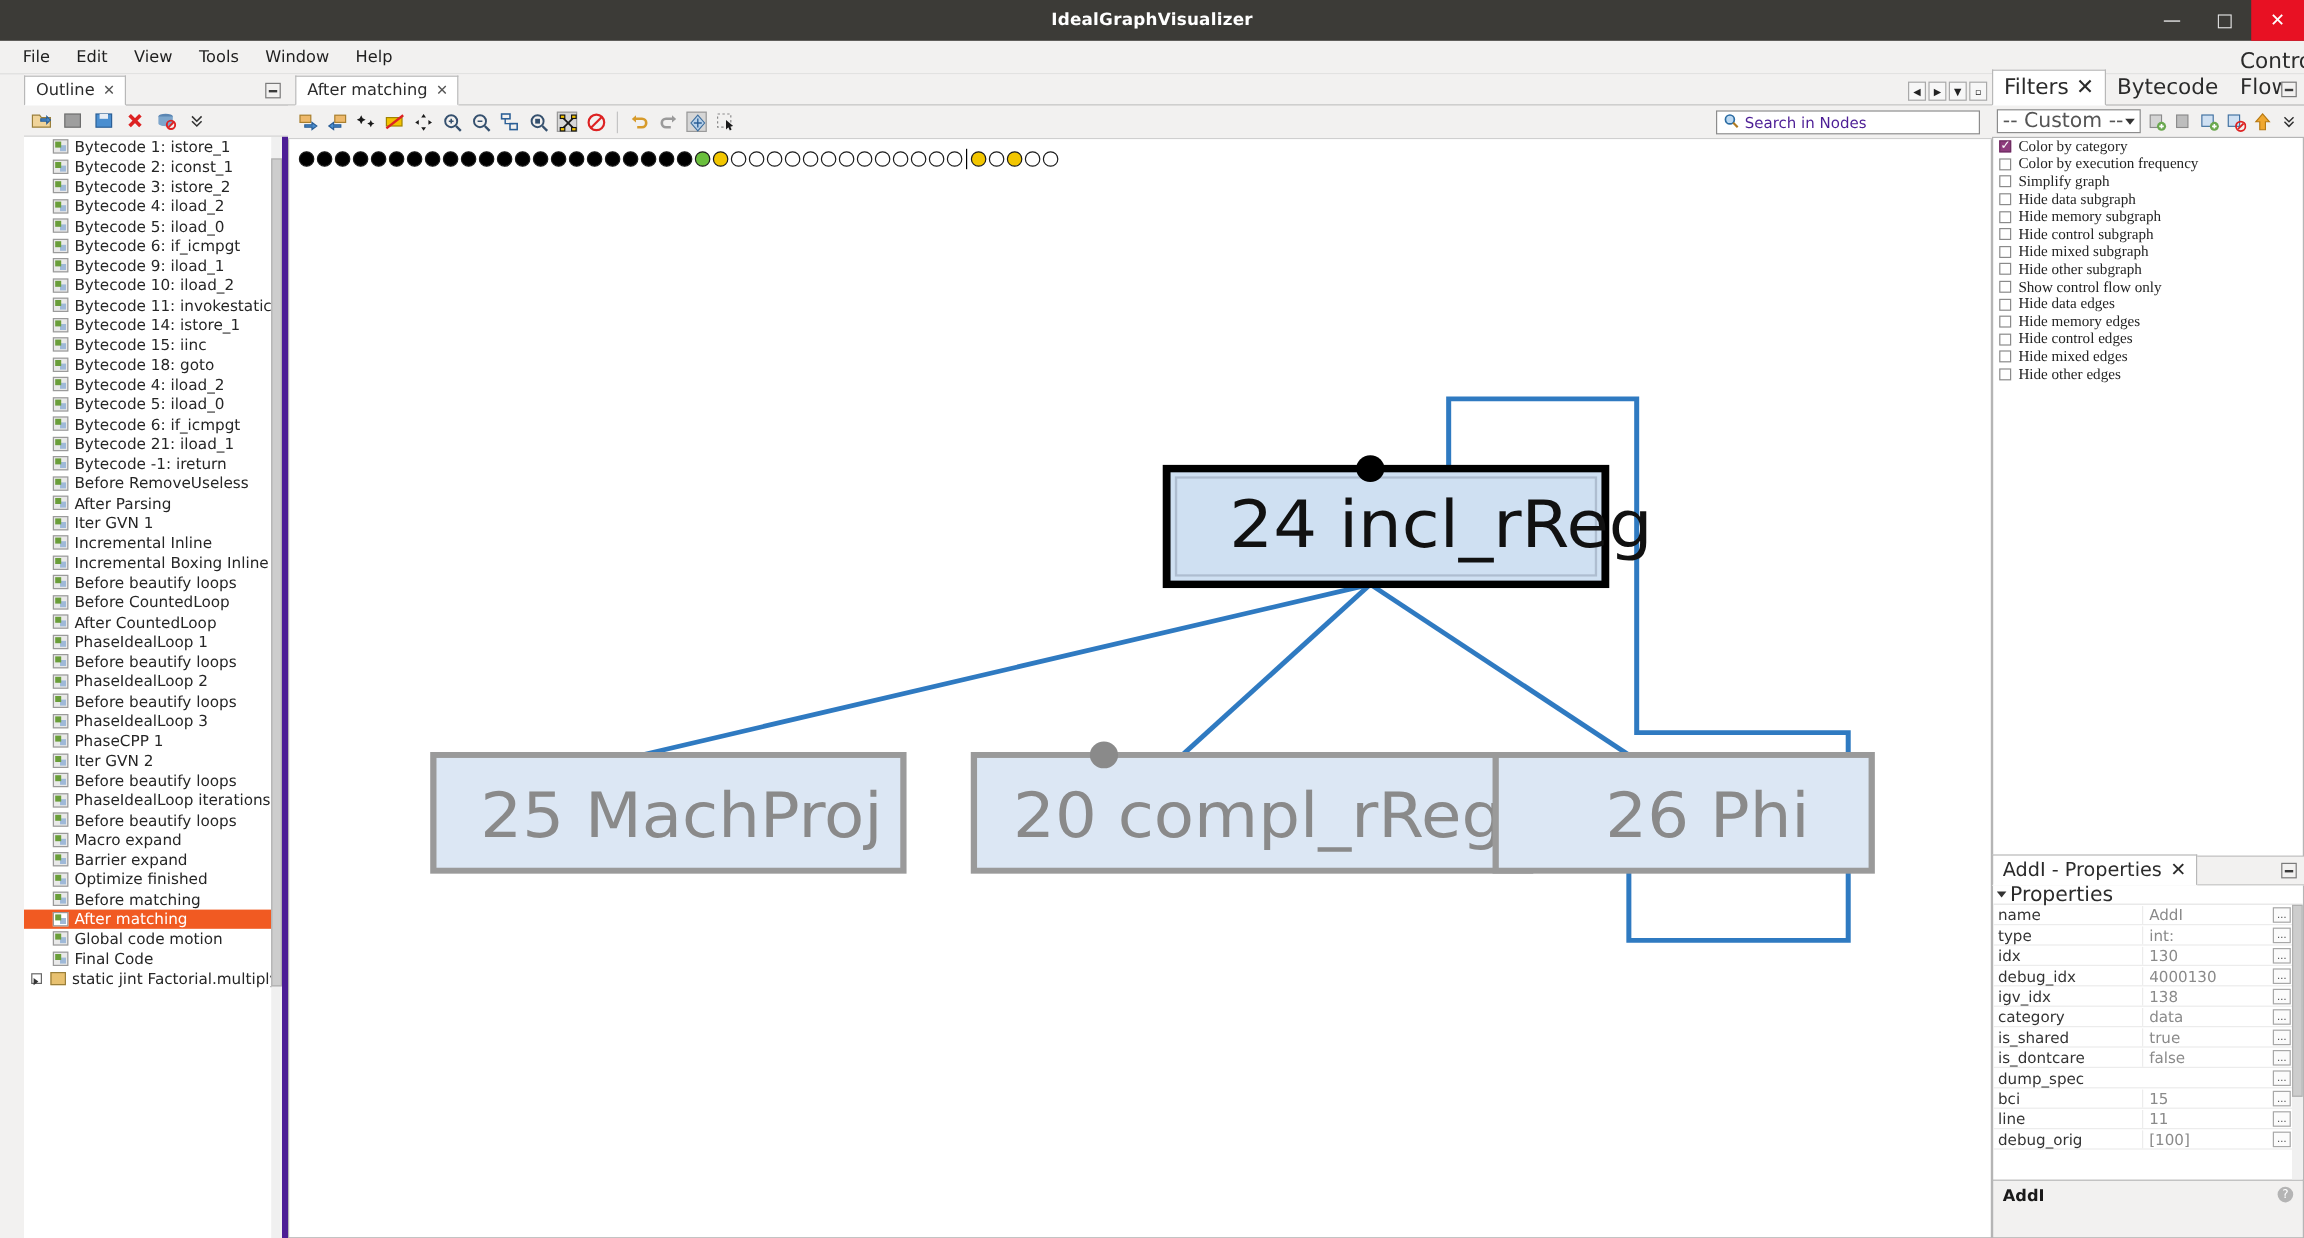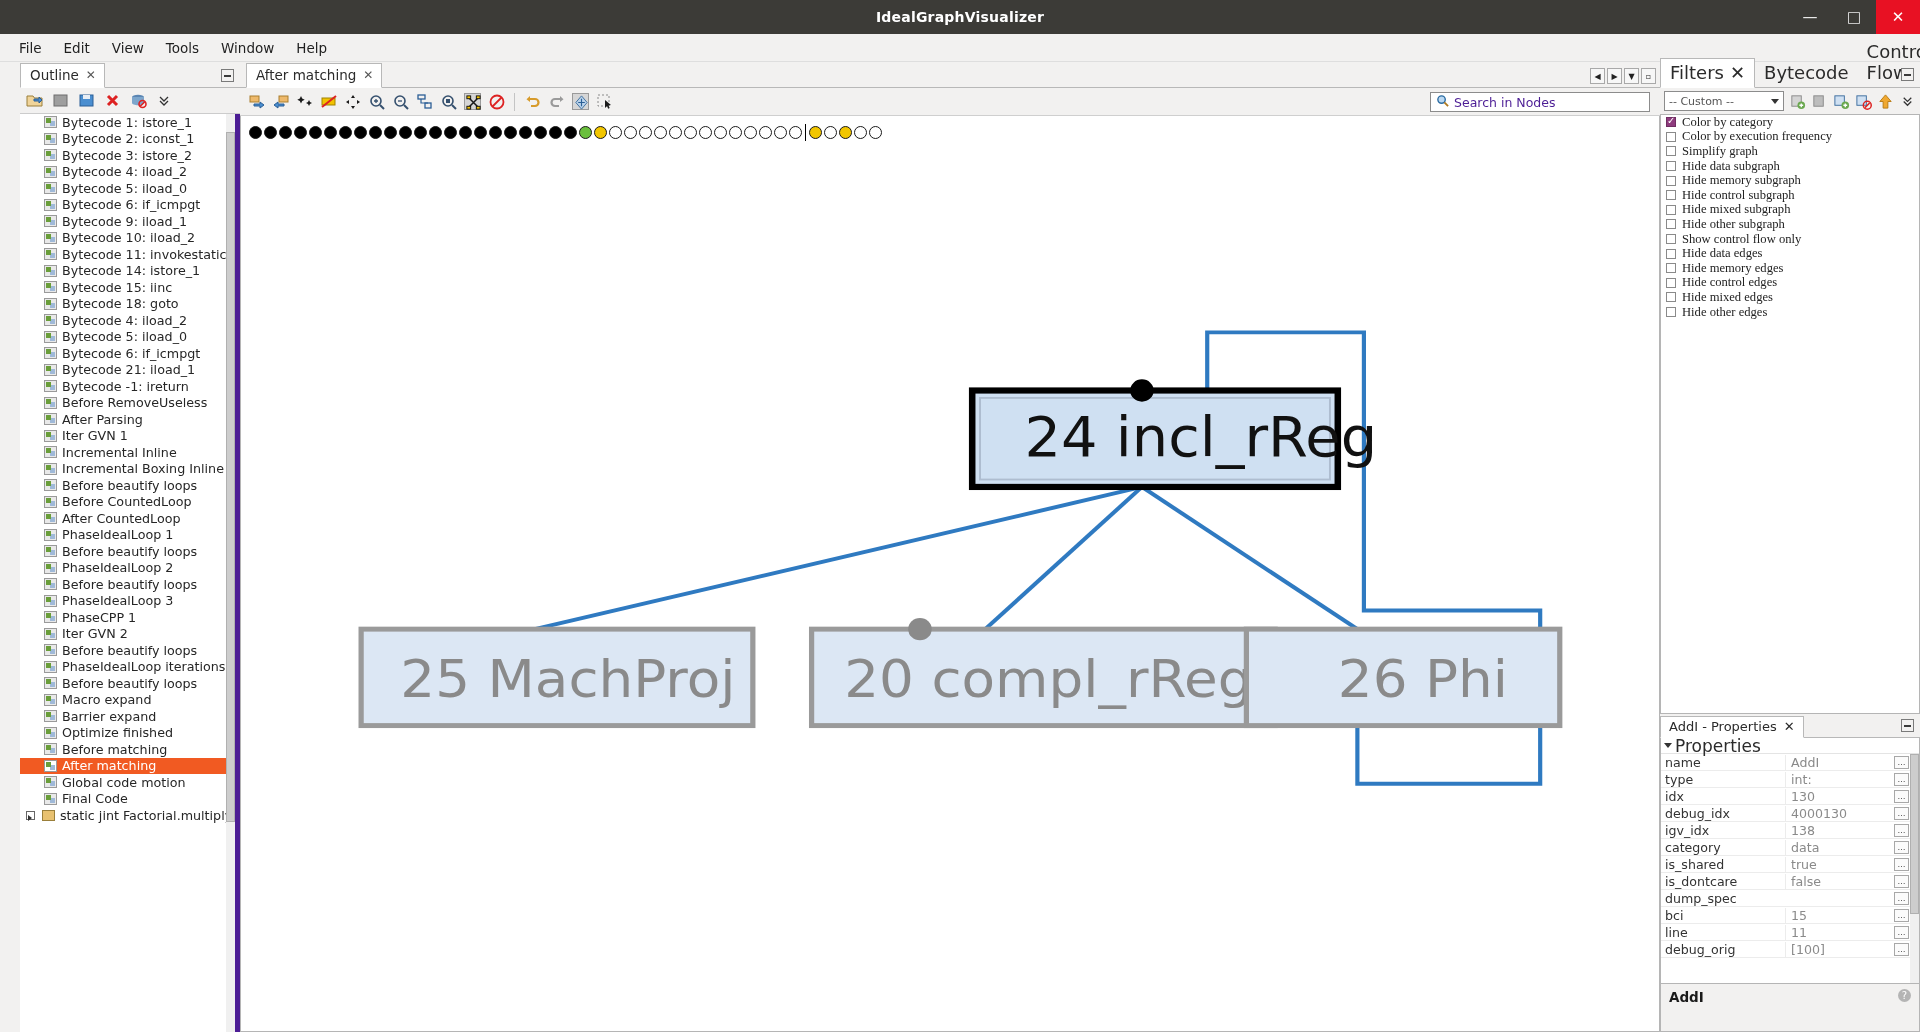--- a/index.html
+++ b/index.html
@@ -86,34 +86,34 @@
   .rtabs{ height:26px; display:flex; align-items:flex-end; gap:0; position:relative;
           border-bottom:1px solid #b8b8b8;}
   .rtab{ padding:3px 9px 4px; font-size:18px; display:flex; gap:6px; align-items:center;
          color:#2b2b2b;}
   .rtab.active{ background:#fff; border:1px solid #b8b8b8; border-bottom:1px solid #fff;
                 position:relative; top:1px;}
   .filterbar{ height:26px; display:flex; align-items:center; gap:5px; padding:0 4px;
       background:#f2f1f0; }
   .combo{ width:120px; height:20px; background:#fff; border:1px solid #8c8c8c;
      display:flex; align-items:center; justify-content:space-between; padding:0 4px;
-     font-size:11px; color:#555;}
+     font-size:17px; color:#555;}
   .combo .arr{ border-left:4px solid transparent; border-right:4px solid transparent;
      border-top:5px solid #333;}
   .filterlist{ flex:1; background:#fff; border:1px solid #b5b5b5; overflow:hidden;}
   .frow{ height:14.6px; display:flex; align-items:center; gap:6px; padding-left:5px;
      font-size:12.6px; color:#222;font-family:Liberation Serif, serif;}
   .cb{ width:10px; height:10px; border:1px solid #8a8a8a; background:#fff; flex:0 0 10px;}
   .cb.on{ background:#8e3b7d; border-color:#6f2d62; position:relative;}
   .cb.on:after{ content:"✓"; position:absolute; left:0px; top:-3px; color:#fff; font-size:10px;}
   .propspanel{ height:318px; display:flex; flex-direction:column; background:#f2f1f0;}
   .ptabstrip{ height:24px; display:flex; align-items:flex-end; position:relative;
      border-bottom:1px solid #b8b8b8;}
   .ptab{ background:#fff; border:1px solid #b8b8b8; border-bottom:1px solid #fff;
-     padding:2px 8px 3px; font-size:13px; display:flex; gap:7px; align-items:center;
+     padding:2px 8px 3px; font-size:16px; display:flex; gap:7px; align-items:center;
      position:relative; top:1px;}
   .ptable{ flex:1; background:#fff; border:1px solid #b5b5b5; border-top:none;
      overflow:hidden; position:relative;}
   .phdr{ height:16px; display:flex; align-items:center; gap:3px; font-size:17px;
      padding-left:3px; background:#fff; border-bottom:1px solid #e4e4e4;}
   .ptri{ border-left:4px solid transparent; border-right:4px solid transparent;
      border-top:5px solid #333;}
   .prow{ height:17px; display:flex; align-items:center; border-bottom:1px solid #ececec;
      font-size:12.6px;}
   .pk{ width:124px; padding-left:4px; color:#333; }

